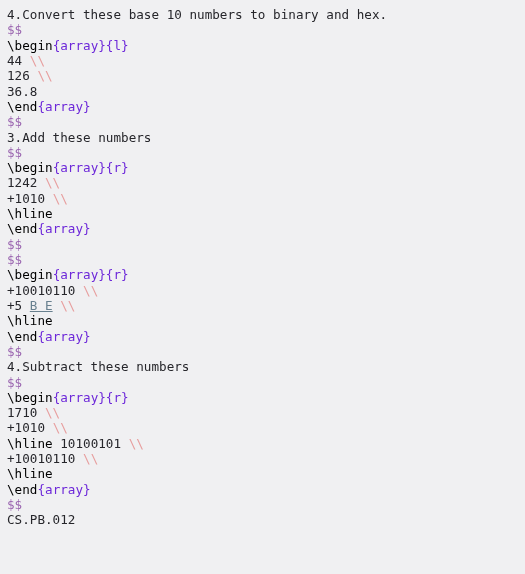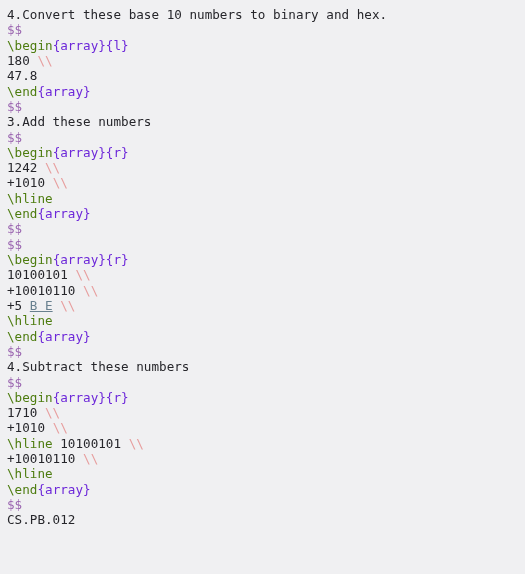--- a/index.html
+++ b/index.html
@@ -24,48 +24,48 @@
     height: 15.32px;
     line-height: 15.32px;
     font-size: 12.6px;
     white-space: pre;
     letter-spacing: 0.02px;
     color: #222226;
   }
   
   .t-plain    { color: #26262b; }
   .t-math     { color: #9a65b0; }   
-  .t-cmd      { color: #4d7c0f; }   
+  .t-cmd      { color: #000000; }   
   .t-brace    { color: #6d28d9; }   
   .t-nl       { color: #e79d9d; }   
   .t-hexlet   { color: #5f7f6a; }   
   .t-hexlet2  { color: #68808f; text-decoration: underline; }
 </style>
 </head>
 <body>
 
 <div id="editor">
     <div class="line"><span class="t-plain">4.Convert these base 10 numbers to binary and hex.</span></div>
     <div class="line"><span class="t-math">$$</span></div>
     <div class="line"><span class="t-cmd">\begin</span><span class="t-brace">{array}{l}</span></div>
-    <div class="line"><span class="t-plain">180 </span><span class="t-nl">\\</span></div>
-    <div class="line"><span class="t-plain">47.8</span></div>
+    <div class="line"><span class="t-plain">44 </span><span class="t-nl">\\</span></div>
+    <div class="line"><span class="t-plain">126 </span><span class="t-nl">\\</span></div>
+    <div class="line"><span class="t-plain">36.8</span></div>
     <div class="line"><span class="t-cmd">\end</span><span class="t-brace">{array}</span></div>
     <div class="line"><span class="t-math">$$</span></div>
     <div class="line"><span class="t-plain">3.Add these numbers</span></div>
     <div class="line"><span class="t-math">$$</span></div>
     <div class="line"><span class="t-cmd">\begin</span><span class="t-brace">{array}{r}</span></div>
     <div class="line"><span class="t-plain">1242 </span><span class="t-nl">\\</span></div>
     <div class="line"><span class="t-plain">+1010 </span><span class="t-nl">\\</span></div>
     <div class="line"><span class="t-cmd">\hline</span></div>
     <div class="line"><span class="t-cmd">\end</span><span class="t-brace">{array}</span></div>
     <div class="line"><span class="t-math">$$</span></div>
     <div class="line"><span class="t-math">$$</span></div>
     <div class="line"><span class="t-cmd">\begin</span><span class="t-brace">{array}{r}</span></div>
-    <div class="line"><span class="t-plain">10100101 </span><span class="t-nl">\\</span></div>
     <div class="line"><span class="t-plain">+10010110 </span><span class="t-nl">\\</span></div>
     <div class="line"><span class="t-plain">+5 </span><span class="t-hexlet2">B E</span><span class="t-plain"> </span><span class="t-nl">\\</span></div>
     <div class="line"><span class="t-cmd">\hline</span></div>
     <div class="line"><span class="t-cmd">\end</span><span class="t-brace">{array}</span></div>
     <div class="line"><span class="t-math">$$</span></div>
     <div class="line"><span class="t-plain">4.Subtract these numbers</span></div>
     <div class="line"><span class="t-math">$$</span></div>
     <div class="line"><span class="t-cmd">\begin</span><span class="t-brace">{array}{r}</span></div>
     <div class="line"><span class="t-plain">1710 </span><span class="t-nl">\\</span></div>
     <div class="line"><span class="t-plain">+1010 </span><span class="t-nl">\\</span></div>

